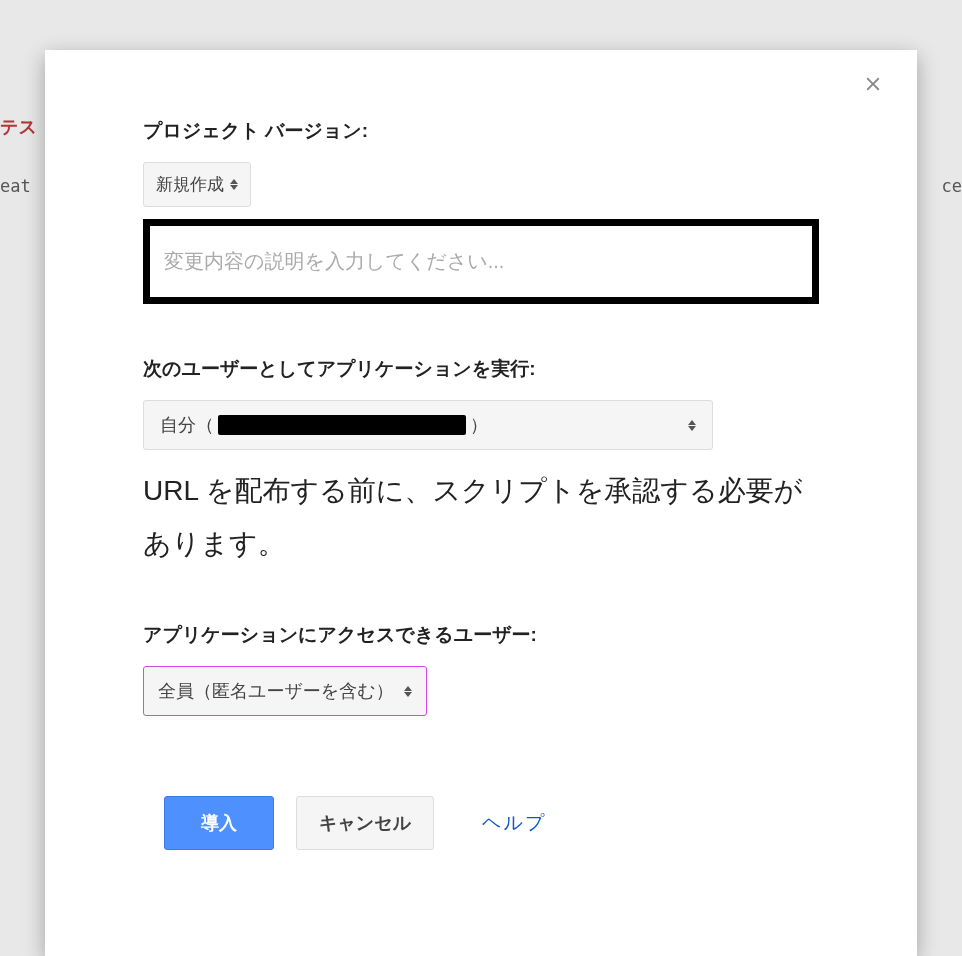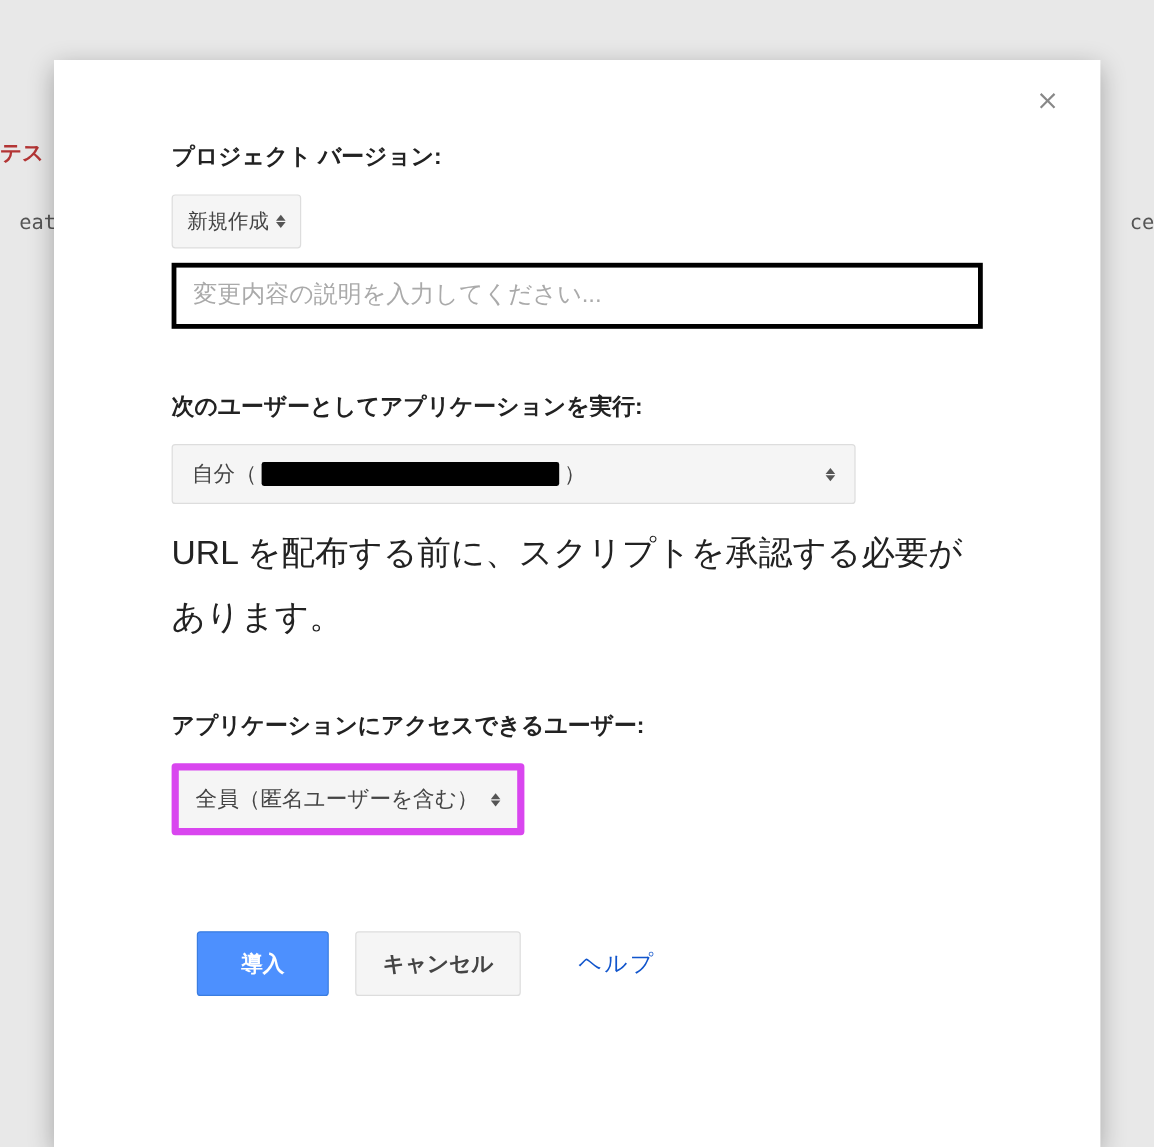--- a/index.html
+++ b/index.html
@@ -24,21 +24,20 @@
       font-size: 18px;
       font-weight: bold;
     }
     .bg-hint-left2 {
       position: absolute;
       top: 176px;
       left: 0;
       color: #555;
       font-size: 17px;
       font-family: Consolas, Menlo, monospace;
-      margin-left: 16px;
     }
     .bg-hint-right {
       position: absolute;
       top: 176px;
       right: 0;
       color: #555;
       font-size: 17px;
       font-family: Consolas, Menlo, monospace;
     }
     .dialog {
@@ -103,22 +102,22 @@
     }
     .caret::after {
       content: '';
       width: 0; height: 0;
       border-left: 4px solid transparent;
       border-right: 4px solid transparent;
       border-top: 5px solid #555;
     }
     .text-input {
       width: 100%;
-      border: 4px solid #000000;
-      padding: 12px 14px;
+      border: 7px solid #000000;
+      padding: 24px 14px;
       font-size: 20px;
       color: #0c4a6e;
     }
     .text-input::placeholder { color: #aaa; }
     .section { margin-bottom: 52px; }
     .select-wide {
       width: 570px;
       display: flex;
       align-items: center;
       justify-content: space-between;
@@ -145,21 +144,21 @@
     }
     .info-text {
       font-size: 28px;
       color: #222;
       line-height: 1.9;
     }
     .select-medium {
       display: inline-flex;
       align-items: center;
       background: #f5f5f5;
-      border: 6px solid #d946ef;
+      border: 1px solid #d946ef;
       border-radius: 3px;
       padding: 12px 14px;
       font-size: 18px;
       color: #444;
       cursor: pointer;
       gap: 10px;
     }
     .button-row {
       display: flex;
       align-items: center;

